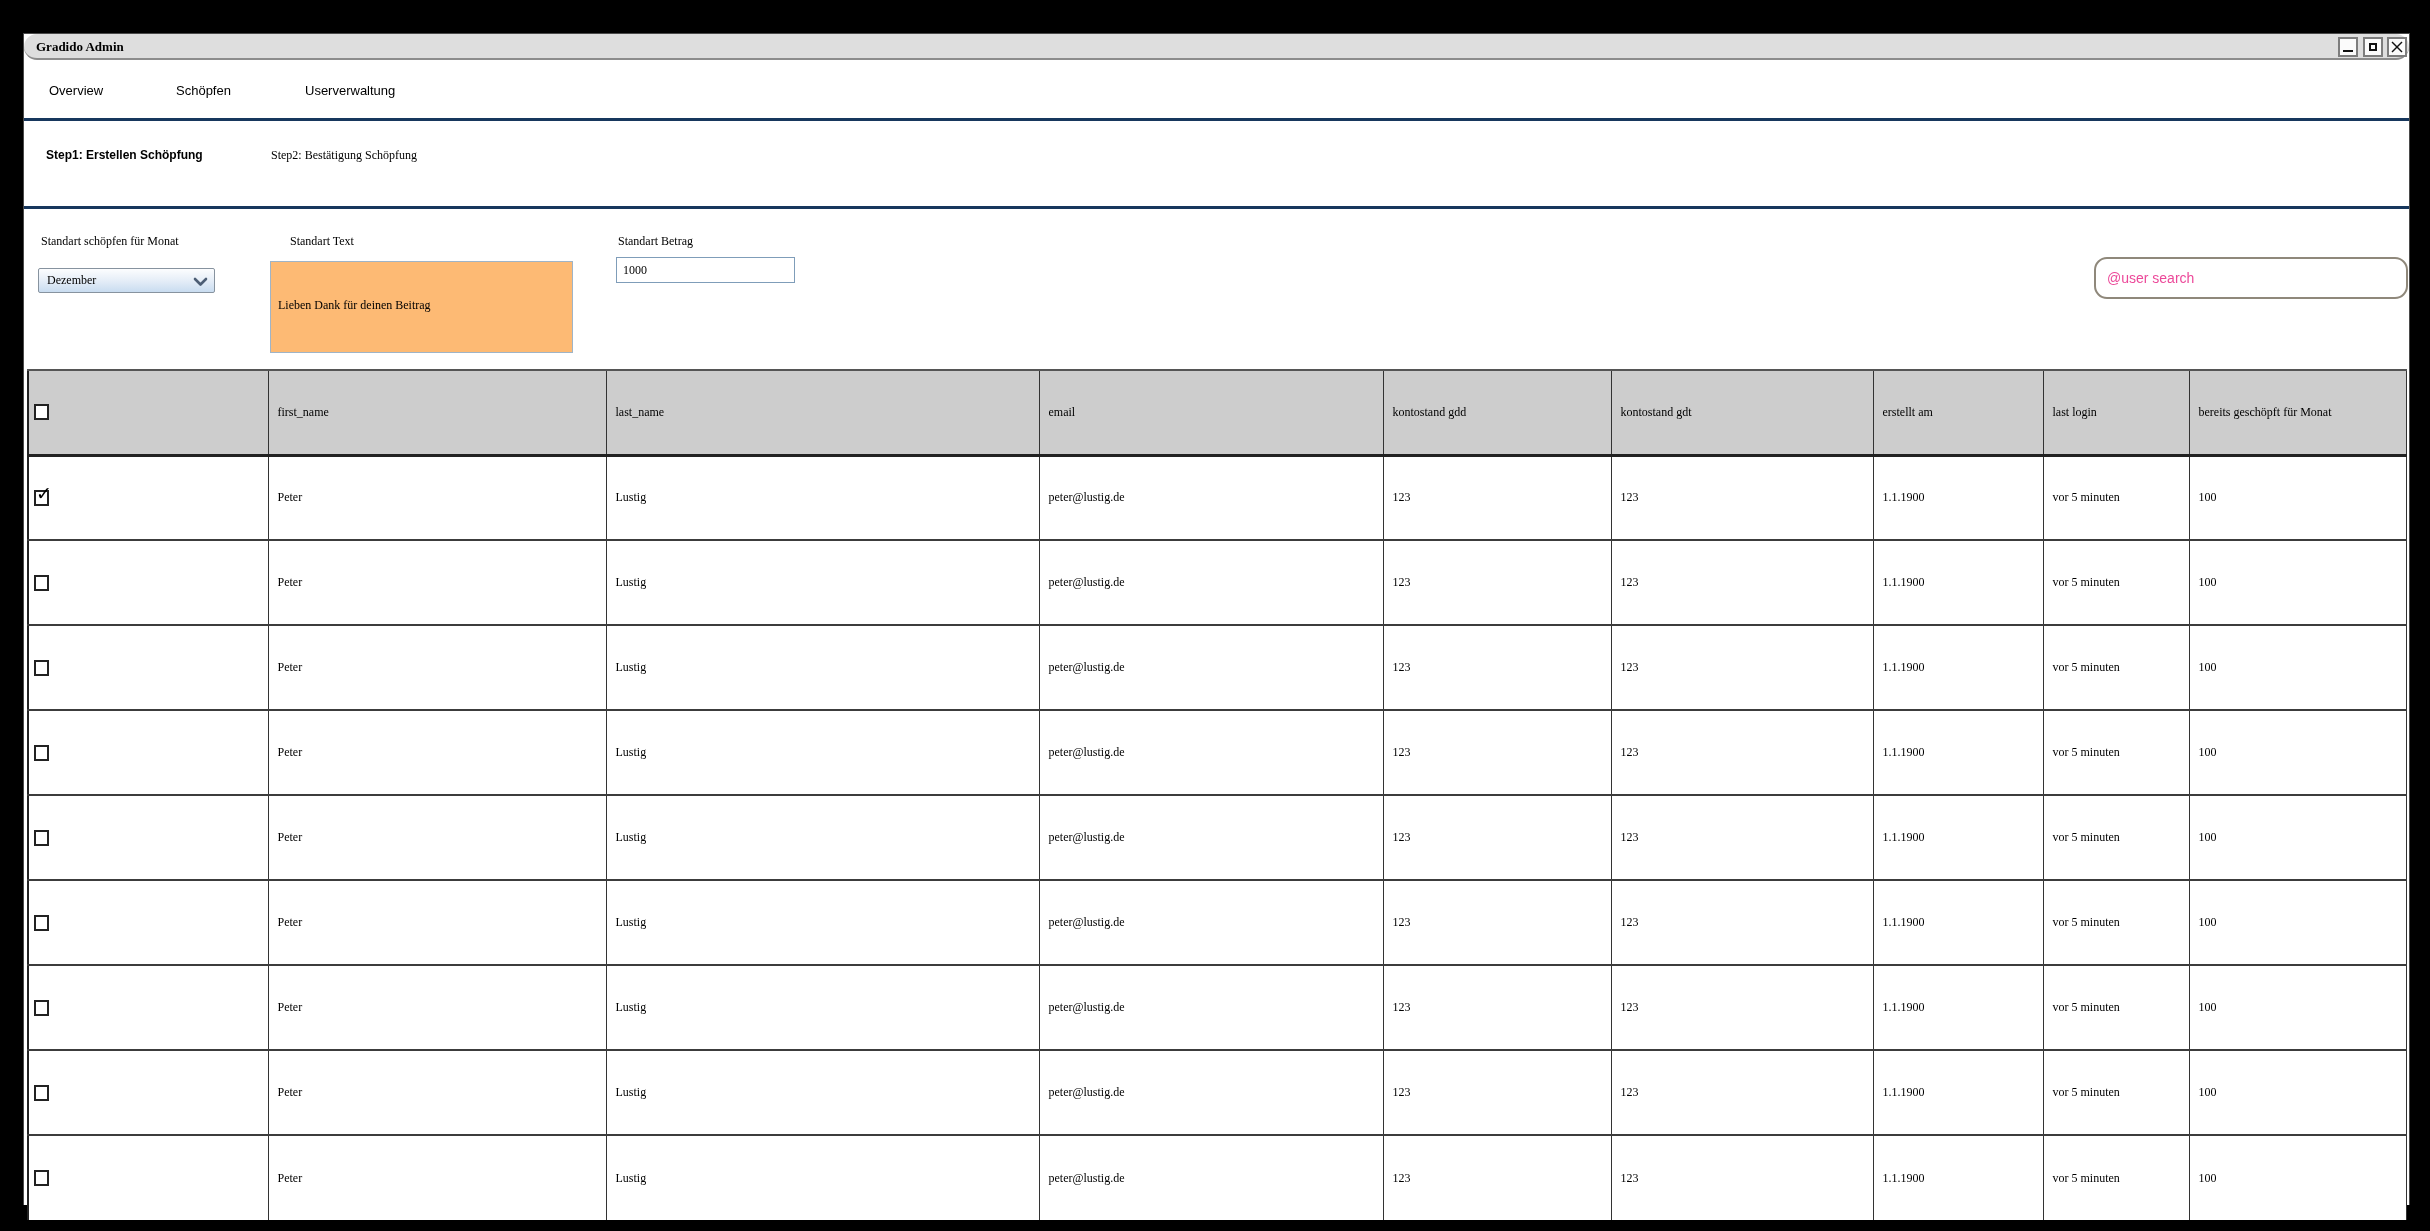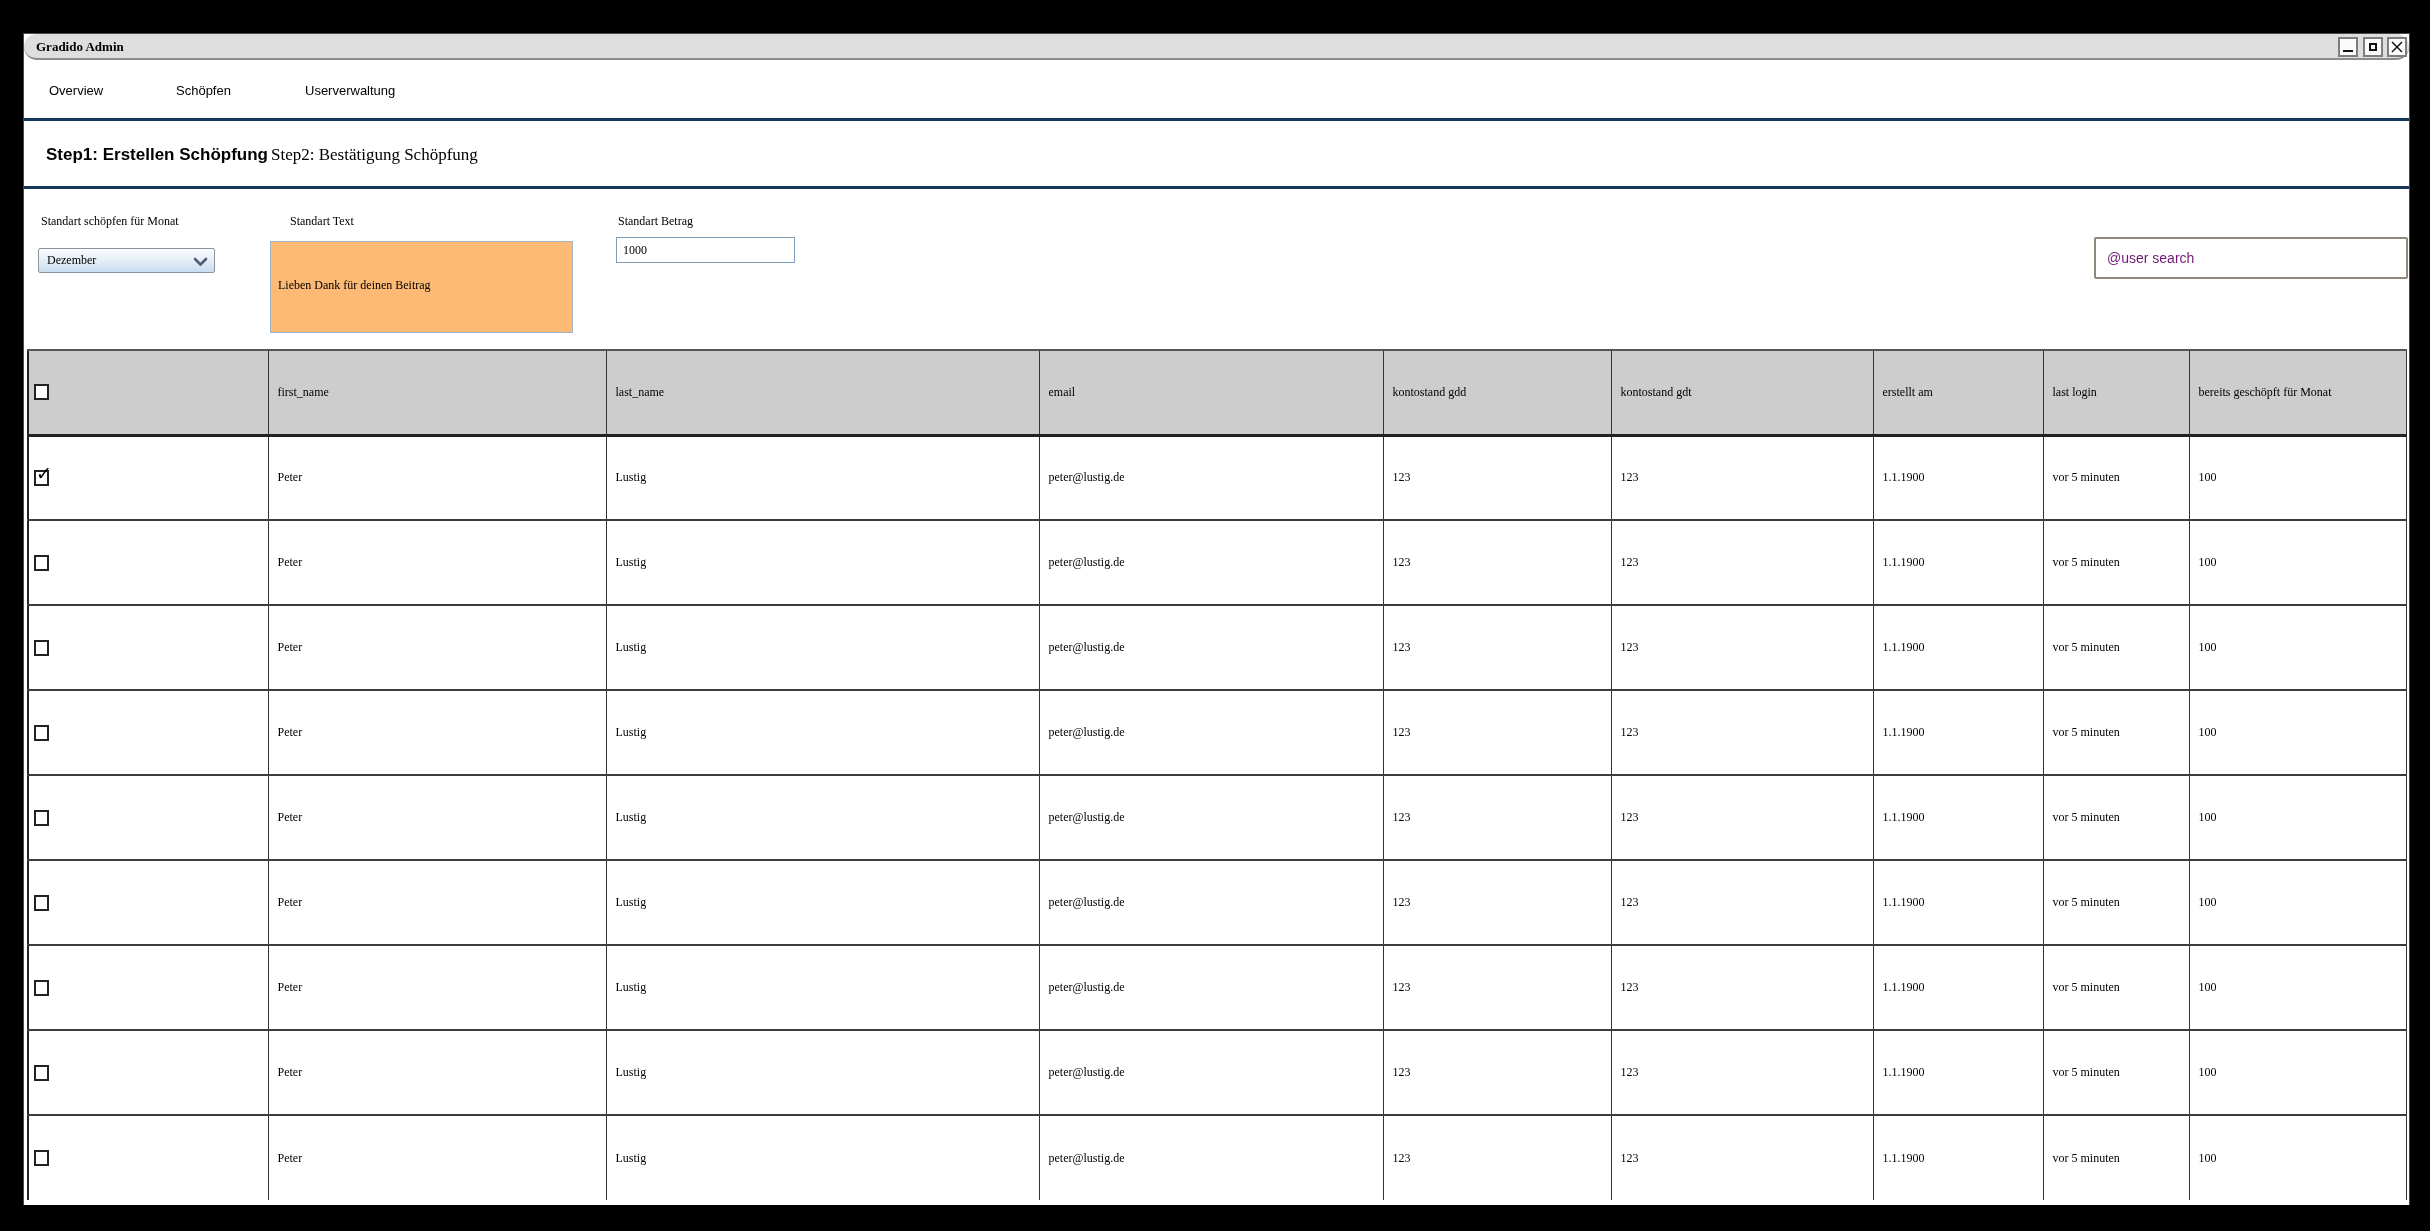--- a/index.html
+++ b/index.html
@@ -32,22 +32,22 @@
   
   .navbar{height:61px;border-bottom:3px solid var(--accent);position:relative;
           font-size:13px;}
   .navbar .tab{position:absolute;top:0;line-height:61px;cursor:default;}
   .navbar .tab.active{font-weight:normal;}
   .tab-overview{left:25px;}
   .tab-schoepfen{left:152px;}
   .tab-userverwaltung{left:281px;text-align:right;}
 
   
-  .stepbar{height:68px;border-bottom:3px solid var(--accent);position:relative;
-           font-size:17px;}
+  .stepbar{height:88px;border-bottom:3px solid var(--accent);position:relative;
+           font-size:12px;}
   .stepbar .tab{position:absolute;top:0;line-height:68px;}
   .stepbar .tab.active{font-weight:bold;}
   .tab-step1{left:22px;}
   .tab-step2{left:247px;font-family:Liberation Serif, serif;}
 
   
   .formarea{height:160px;position:relative;font-family:"Liberation Serif",serif;}
   .flabel{position:absolute;font-size:12px;line-height:12px;top:26px;white-space:nowrap;}
   .lab-month{left:17px;}
   .lab-text{left:242px;margin-left:24px;}
@@ -61,23 +61,23 @@
 
   .textarea{position:absolute;left:246px;top:52px;width:303px;height:92px;
             border:1px solid #9fb4c7;background:#fdba74;font-size:12px;
             padding:36px 6px 0 7px;line-height:14px;overflow:hidden;}
 
   .input-amount{position:absolute;left:592px;top:48px;width:179px;height:26px;
             border:1px solid #7f9db9;background:#fff;
             font-family:"Liberation Serif",serif;font-size:12px;padding-left:6px;}
 
   .input-search{position:absolute;left:2070px;top:48px;width:314px;height:42px;
-            border:2px solid #8f887b;border-radius:2px;background:#fff;
+            border:2px solid #8f887b;border-radius:13px;background:#fff;
             font-family:"Liberation Sans",sans-serif;font-size:14px;
-            padding-left:11px;color:#701a75;}
+            padding-left:11px;color:#ec4899;}
 
   
   .table-wrap{margin-left:3px;width:2378px;}
   table{border-collapse:collapse;table-layout:fixed;width:2378px;
         font-family:"Liberation Serif",serif;font-size:12px;}
   th,td{height:85px;vertical-align:middle;text-align:left;padding-left:9px;
         border-left:1px solid #333;border-right:1px solid #333;overflow:hidden;}
   thead th{background:var(--headerbg);font-weight:normal;
         border-top:2px solid #555;border-bottom:3px solid #222;}
   tbody td{border-bottom:2px solid #3c3c3c;background:#fff;}

